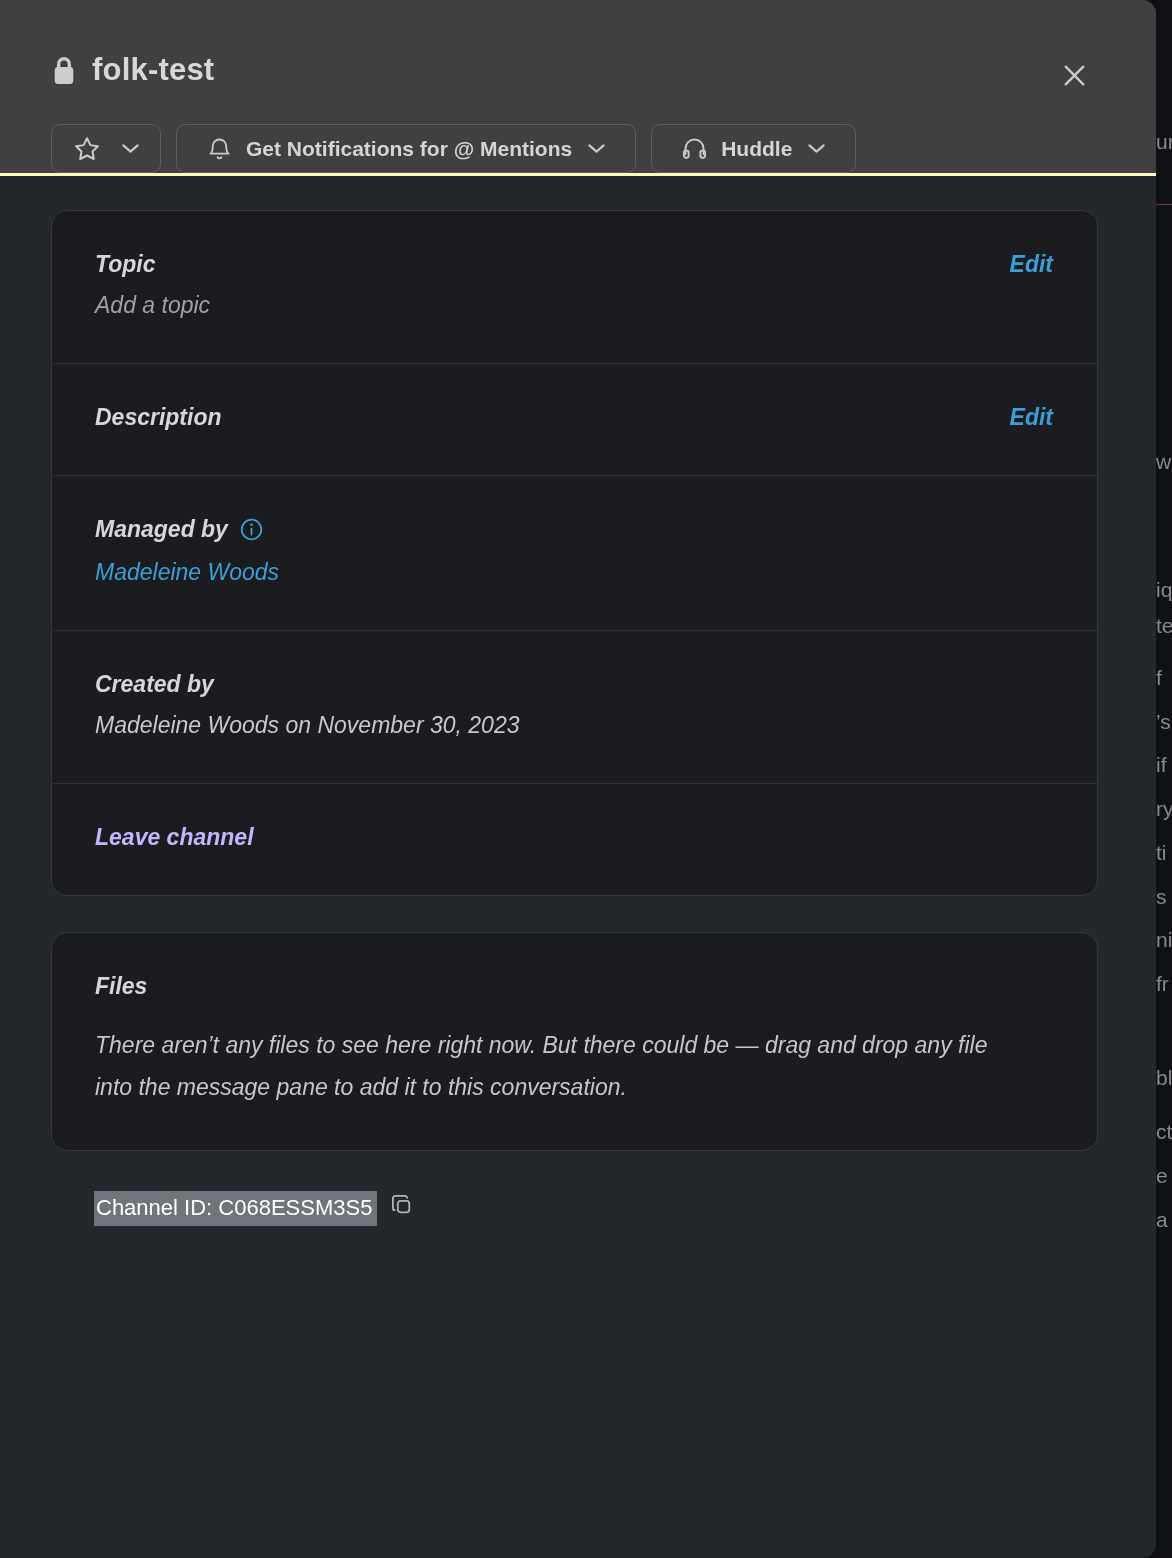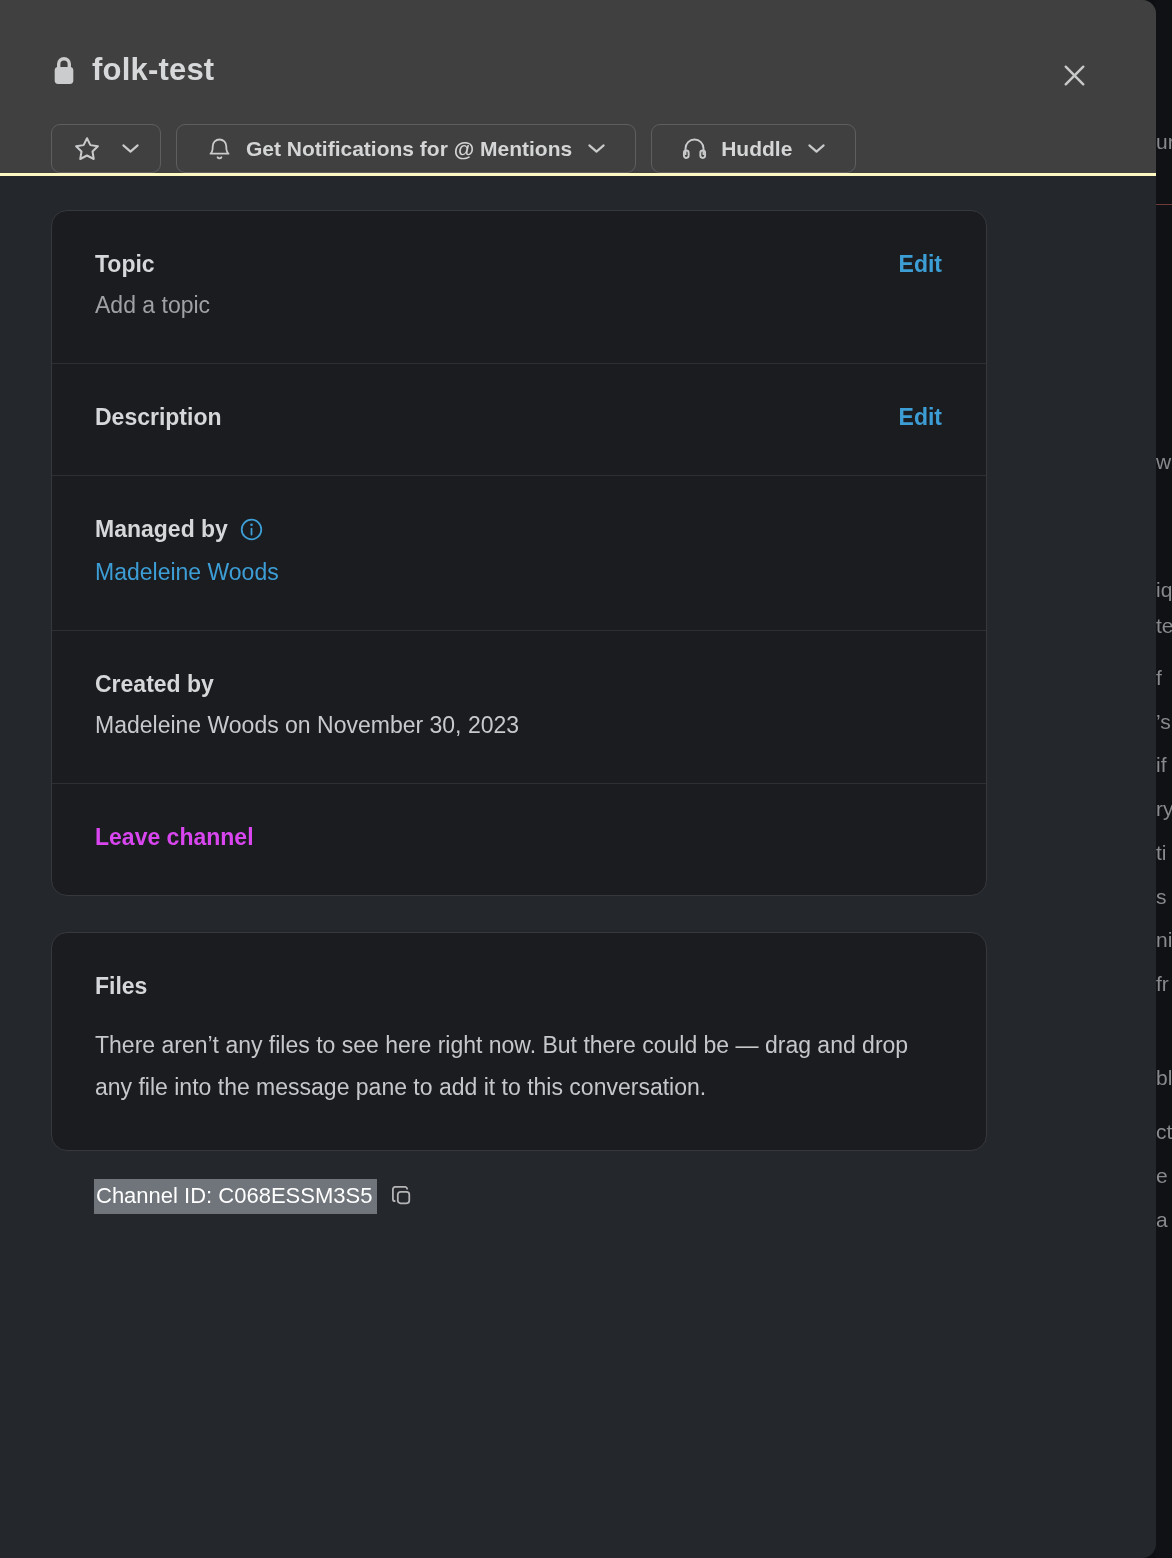--- a/index.html
+++ b/index.html
@@ -65,40 +65,41 @@
   .tab .count { color:#8d8f92; }
   .tab.active { color:#ffffff; font-weight:700; }
   .tab.active::after {
     content:""; position:absolute; left:0; bottom:-17px; width:100%; height:4px;
     background:#2e9e6e; border-radius:2px;
   }
 
   .modal-body { padding:34px 0 0 51px; }
 
   .card {
-    width:936px; background:#1a1c20; border:1px solid #36383d; border-radius:16px;
+    width:1047px; background:#1a1c20; border:1px solid #36383d; border-radius:16px;
     overflow:hidden;
+    font-style:italic;
   }
   .row { position:relative; padding:40px 44px 44px 43px; }
   .row + .row { border-top:1px solid #2c2f33; }
   .row-label { font-size:23px; font-weight:700; color:#d6d7d8; display:flex; align-items:center; }
   .row-value { margin-top:14px; font-size:23px; color:#c8c9cb; }
   .row-value.placeholder { color:#9fa1a4; }
   .edit-link {
     position:absolute; top:40px; right:44px;
     color:#3d9ed6; font-size:23px; font-weight:700; cursor:pointer; text-decoration:none;
   }
   .info-ic { margin-left:11px; color:#3d9ed6; display:inline-flex; cursor:pointer; }
   .person-link { display:inline-block; margin-top:16px; font-size:23px; color:#3d9ed6; cursor:pointer; text-decoration:none; }
-  .leave-link { font-size:23px; font-weight:700; color:#d946ef; cursor:pointer; text-decoration:none; }
+  .leave-link { font-size:23px; font-weight:700; color:#c4b5fd; cursor:pointer; text-decoration:none; }
 
   .card.files { margin-top:36px; padding:40px 44px 42px 43px; }
   .files-text { margin-top:24px; font-size:23px; line-height:42px; color:#c6c7c9; max-width:930px; }
 
-  .channel-id-row { margin-top:28px; padding-left:43px; display:flex; align-items:center; gap:11px; }
+  .channel-id-row { margin-top:40px; padding-left:43px; display:flex; align-items:flex-start; gap:11px; }
   .channel-id-highlight {
     background:#70757b; color:#ffffff; font-size:22px; padding:4px 5px 5px 2px; cursor:text;
   }
   .copy-btn { background:none; border:none; color:#b4b5b7; cursor:pointer; line-height:0; padding:2px; }
 </style>
 </head>
 <body>
 
 <div class="screen">
 

